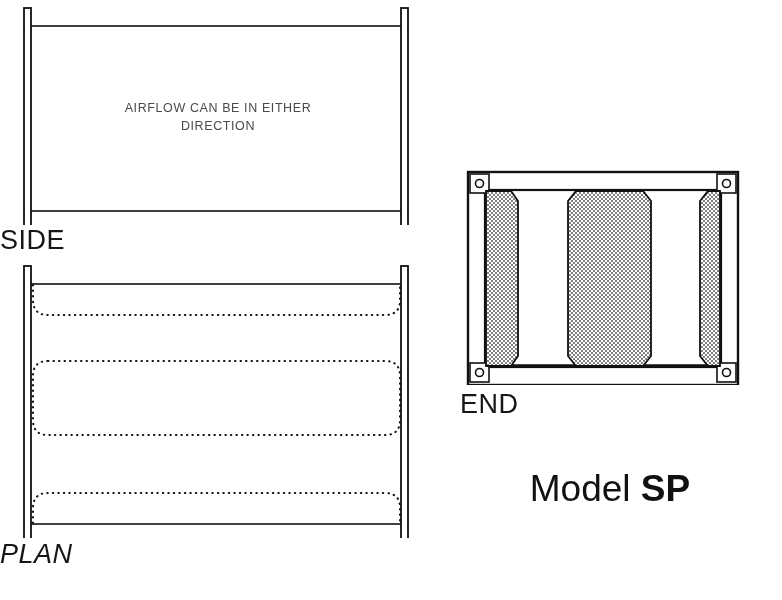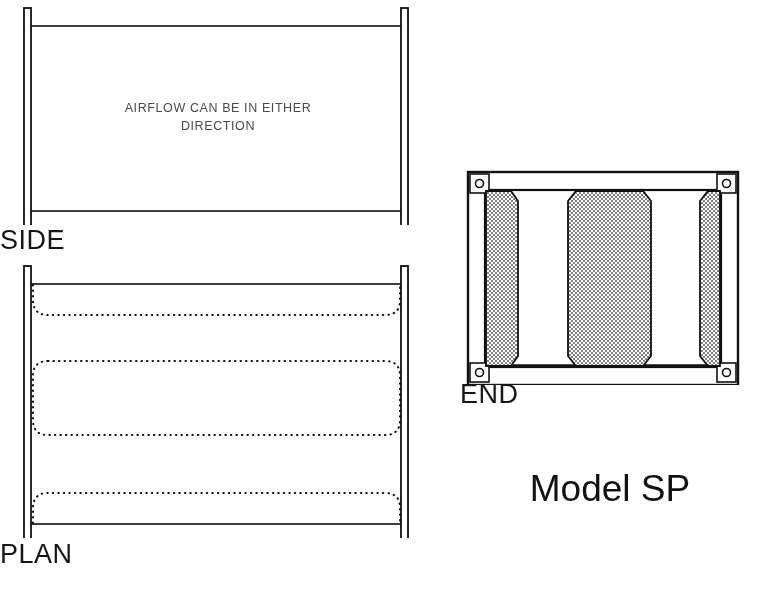--- a/index.html
+++ b/index.html
@@ -31,40 +31,41 @@
     left: 0px;
     top: 225px;
     width: 420px;
     font-size: 27px;
   }
   #label-plan {
     left: 0px;
     top: 539px;
     width: 420px;
     font-size: 27px;
+    font-style: italic;
   }
   #label-end {
     left: 460px;
-    top: 379px;
+    top: 389px;
     width: 300px;
     font-size: 27px;
   }
   #model-name {
     position: absolute;
     left: 460px;
     top: 468px;
     width: 300px;
     text-align: center;
     font-size: 37px;
     font-weight: 400;
     color: #111111;
     white-space: nowrap;
   }
   #model-name .model-code {
-    font-weight: 400;
+    font-weight: 700;
   }
   .svg-view {
     position: absolute;
   }
   #side-view-svg { left: 0px;  top: 0px;   }
   #plan-view-svg { left: 0px;  top: 258px; }
   #end-view-svg  { left: 455px; top: 160px; }
   .airflow-note {
     font-family: "Liberation Sans", sans-serif;
     font-size: 12.5px;

